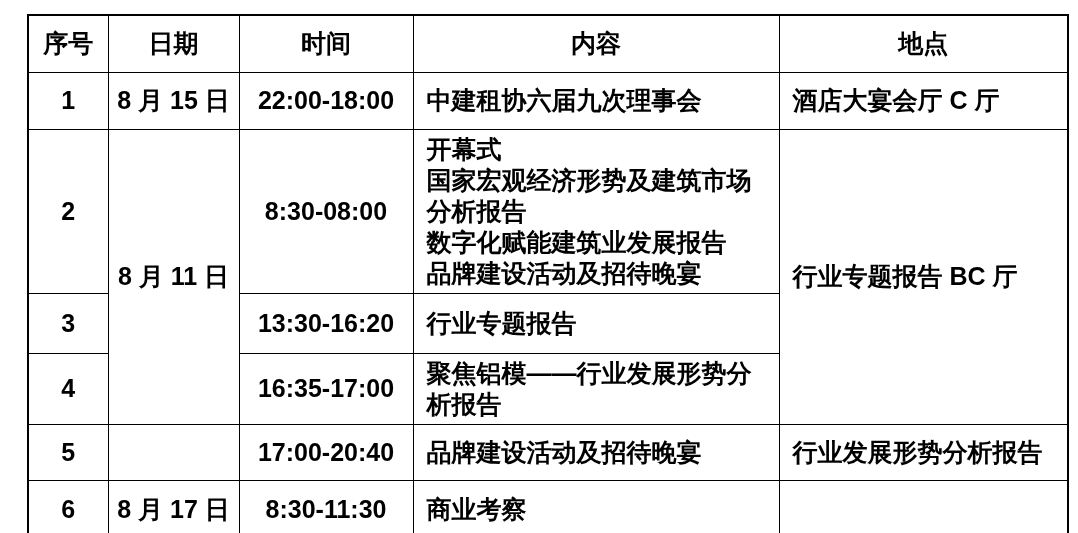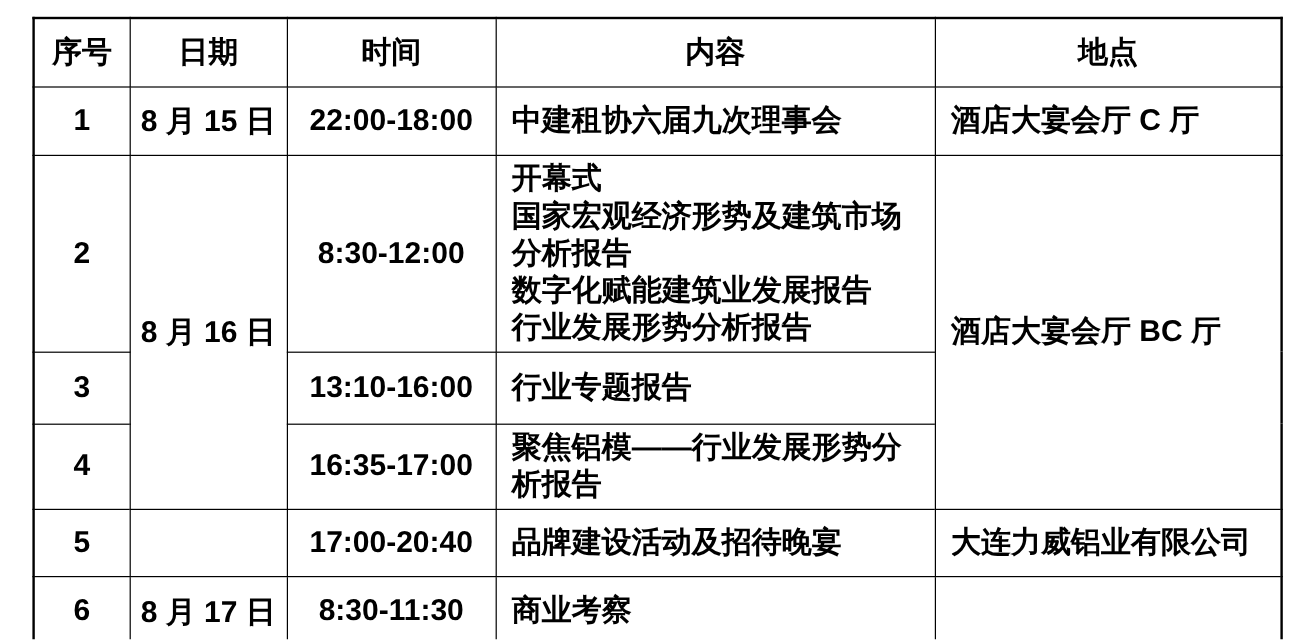--- a/index.html
+++ b/index.html
@@ -83,44 +83,44 @@
     <tbody>
       <tr class="r1">
         <td class="c-seq">1</td>
         <td class="c-date">8 月 15 日</td>
         <td class="c-time">22:00-18:00</td>
         <td class="c-content">中建租协六届九次理事会</td>
         <td class="c-location">酒店大宴会厅 C 厅</td>
       </tr>
       <tr class="r2">
         <td class="c-seq">2</td>
-        <td class="c-date" rowspan="3">8 月 16 日</td>
-        <td class="c-time">8:30-12:00</td>
+        <td class="c-date" rowspan="3">8 月 11 日</td>
+        <td class="c-time">8:30-08:00</td>
         <td class="c-content">开幕式
 国家宏观经济形势及建筑市场分析报告
 数字化赋能建筑业发展报告
-行业发展形势分析报告</td>
-        <td class="c-location" rowspan="3">酒店大宴会厅 BC 厅</td>
+品牌建设活动及招待晚宴</td>
+        <td class="c-location" rowspan="3">行业专题报告 BC 厅</td>
       </tr>
       <tr class="r3">
         <td class="c-seq">3</td>
-        <td class="c-time">13:10-16:00</td>
+        <td class="c-time">13:30-16:20</td>
         <td class="c-content">行业专题报告</td>
       </tr>
       <tr class="r4">
         <td class="c-seq">4</td>
         <td class="c-time">16:35-17:00</td>
         <td class="c-content">聚焦铝模——行业发展形势分析报告</td>
       </tr>
       <tr class="r5">
         <td class="c-seq">5</td>
         <td class="c-date"></td>
         <td class="c-time">17:00-20:40</td>
         <td class="c-content">品牌建设活动及招待晚宴</td>
-        <td class="c-location">大连力威铝业有限公司</td>
+        <td class="c-location">行业发展形势分析报告</td>
       </tr>
       <tr class="r6">
         <td class="c-seq">6</td>
         <td class="c-date">8 月 17 日</td>
         <td class="c-time">8:30-11:30</td>
         <td class="c-content">商业考察</td>
         <td class="c-location"></td>
       </tr>
     </tbody>
   </table>

